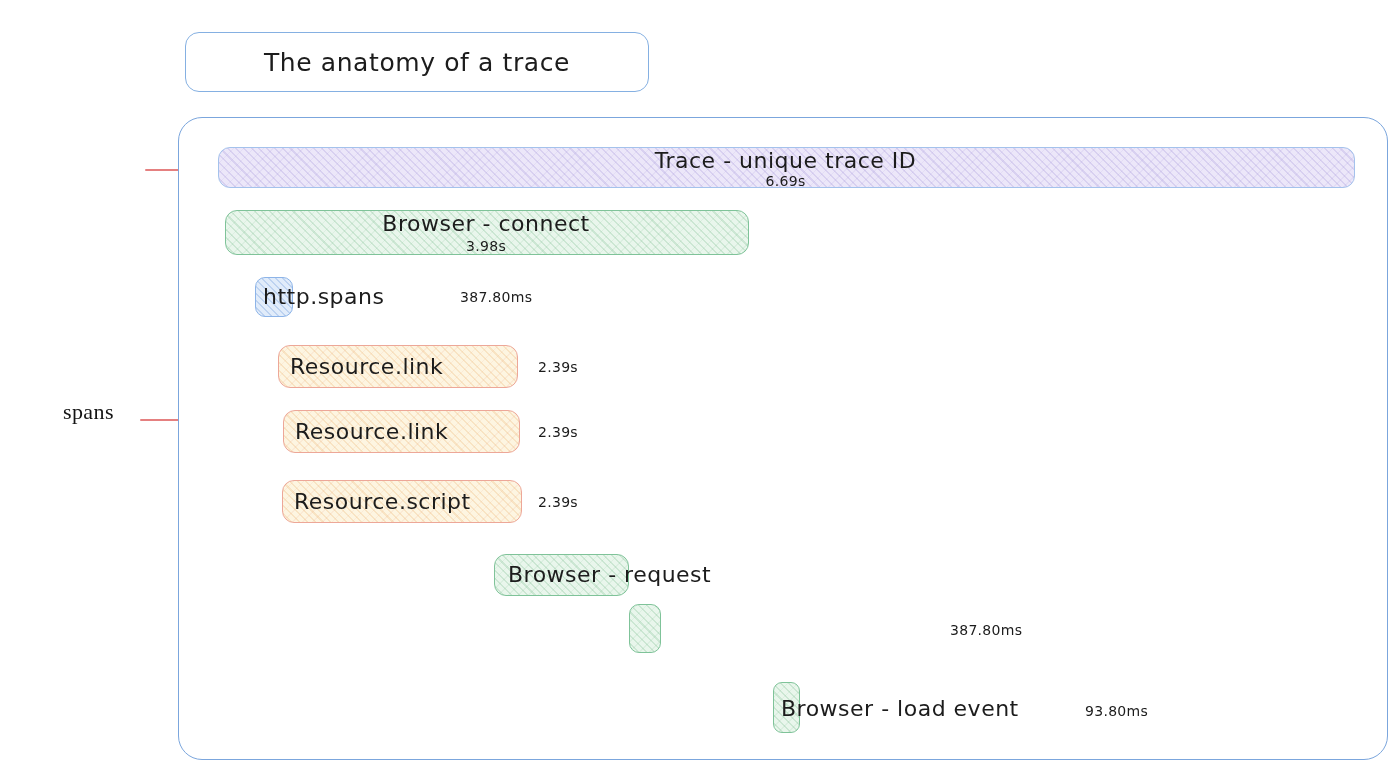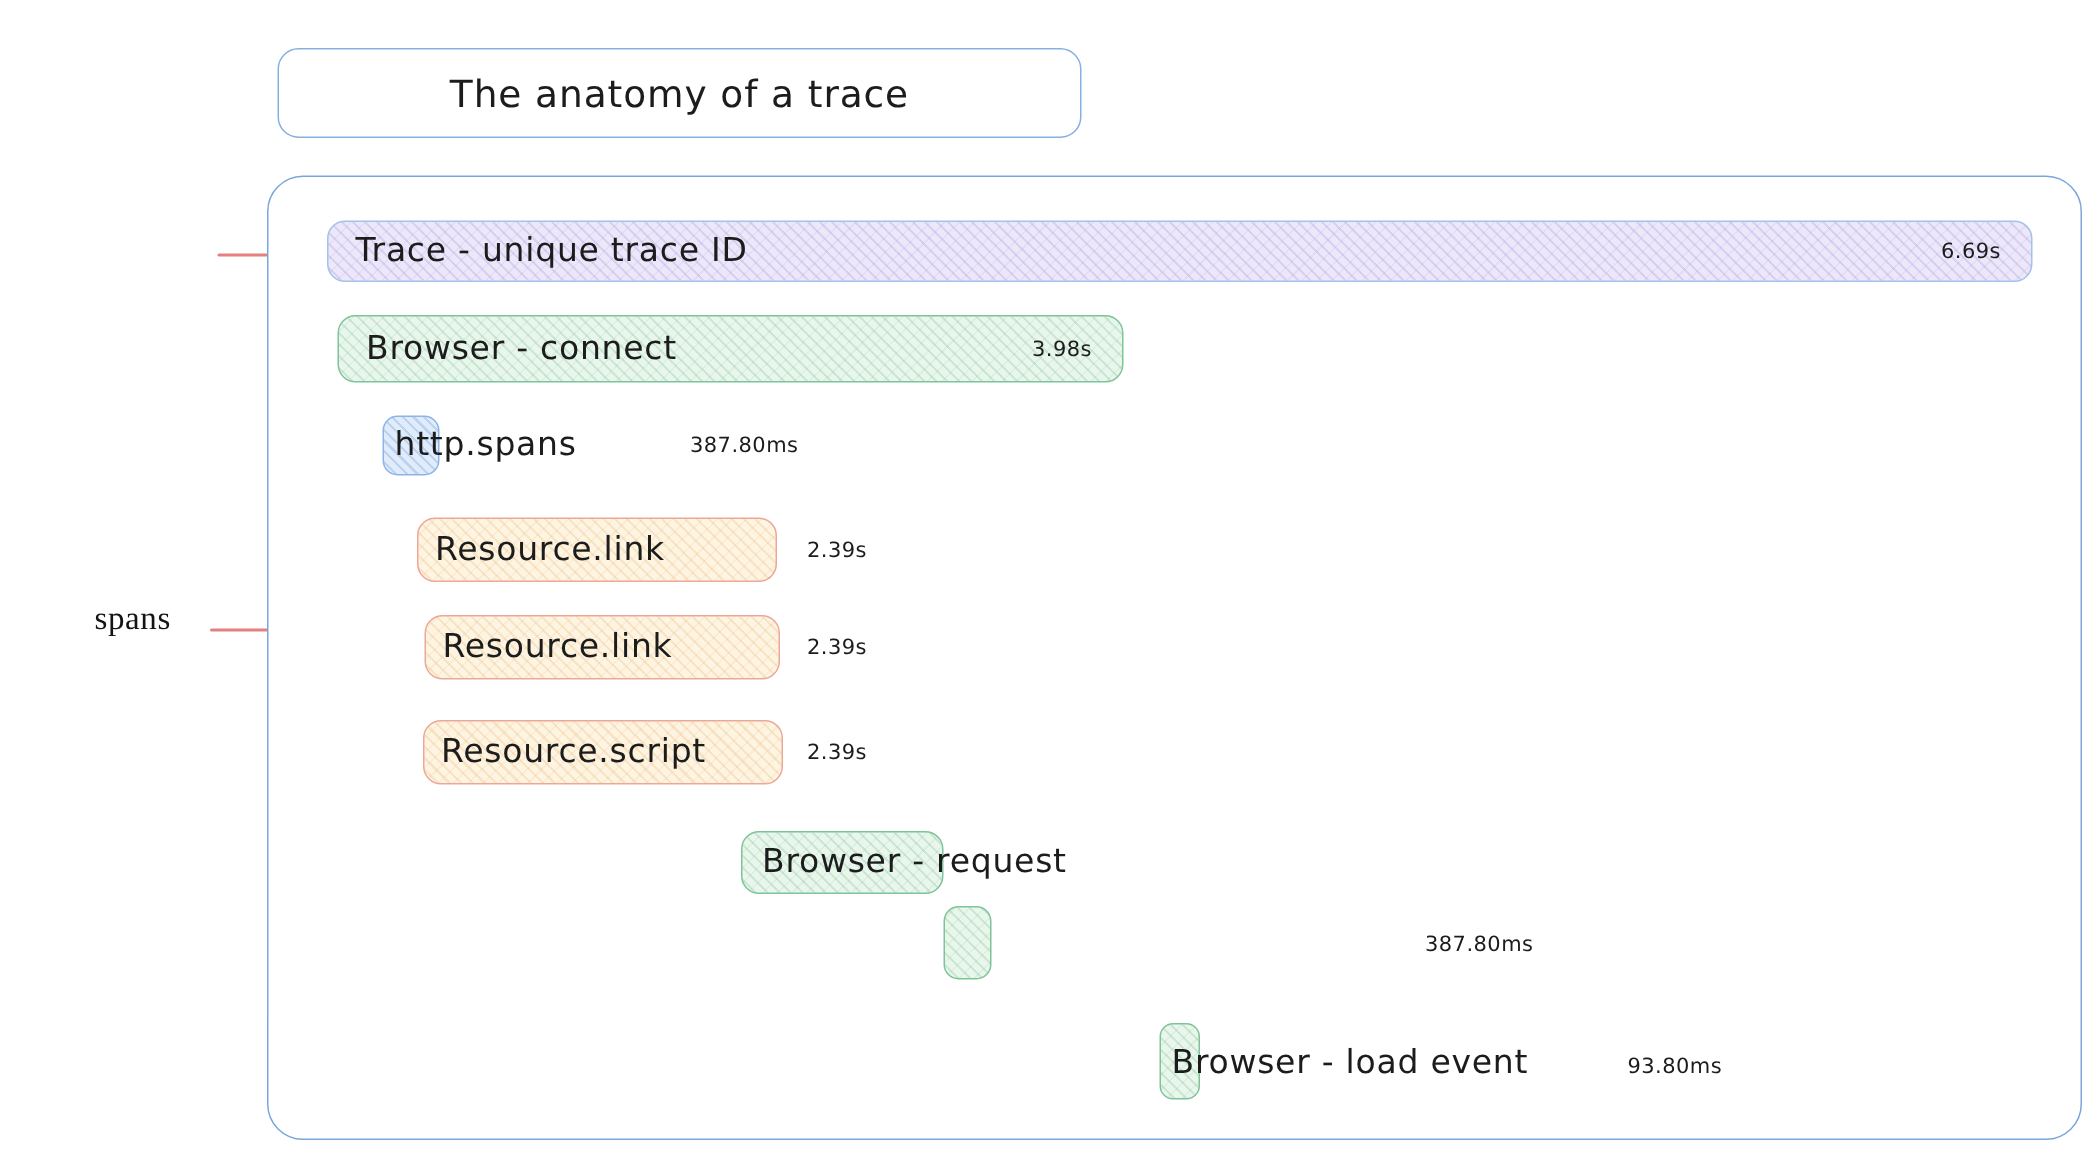--- a/index.html
+++ b/index.html
@@ -13,21 +13,21 @@
     width: 1400px;
     height: 783px;
     background: #ffffff;
     overflow: hidden;
   }
 
   
   .title-box {
     position: absolute;
     left: 185px; top: 32px;
-    width: 536px; height: 60px;
+    width: 464px; height: 60px;
     border: 1.6px solid #85b0e2;
     border-radius: 14px;
     background: #ffffff;
     display: flex; align-items: center; justify-content: center;
     font-size: 25px;
     letter-spacing: 0.6px;
   }
 
   
   .outer-box {
@@ -70,20 +70,21 @@
     background-image:
       repeating-linear-gradient(45deg,  rgba(232,166,90,0.22) 0 1.5px, transparent 1.5px 5.5px),
       repeating-linear-gradient(-45deg, rgba(232,140,110,0.10) 0 1px,  transparent 1px 7px);
     border-color: #eda798;
   }
 
   .bar-inner {
     width: 100%; height: 100%;
     display: flex; align-items: center; justify-content: space-between;
     padding: 0 20px 0 18px;
+    flex-direction: column;
   }
   .lbl {
     font-size: 22px;
     letter-spacing: 0.5px;
     white-space: nowrap;
     color: #1c1c1c;
   }
   .lbl-free { position: absolute; }
   .dur {
     font-size: 14px;

